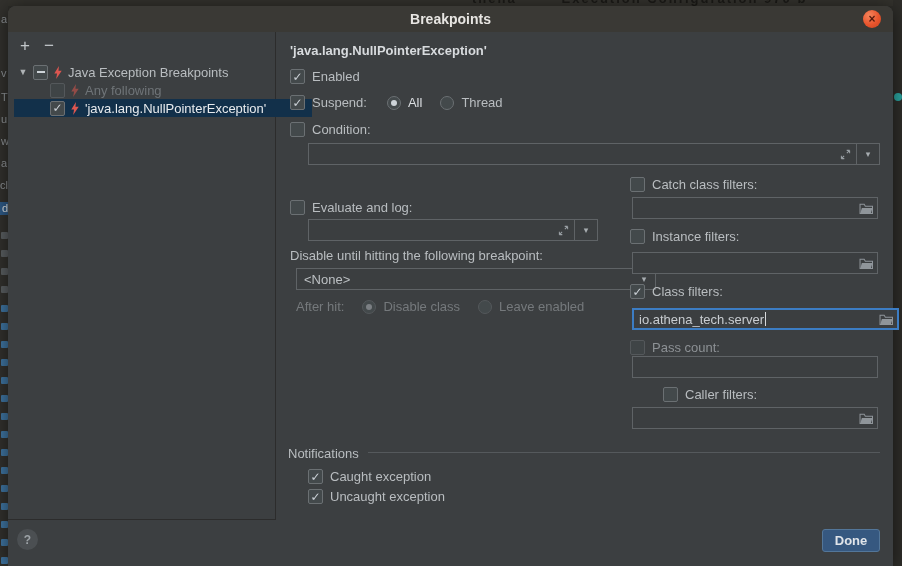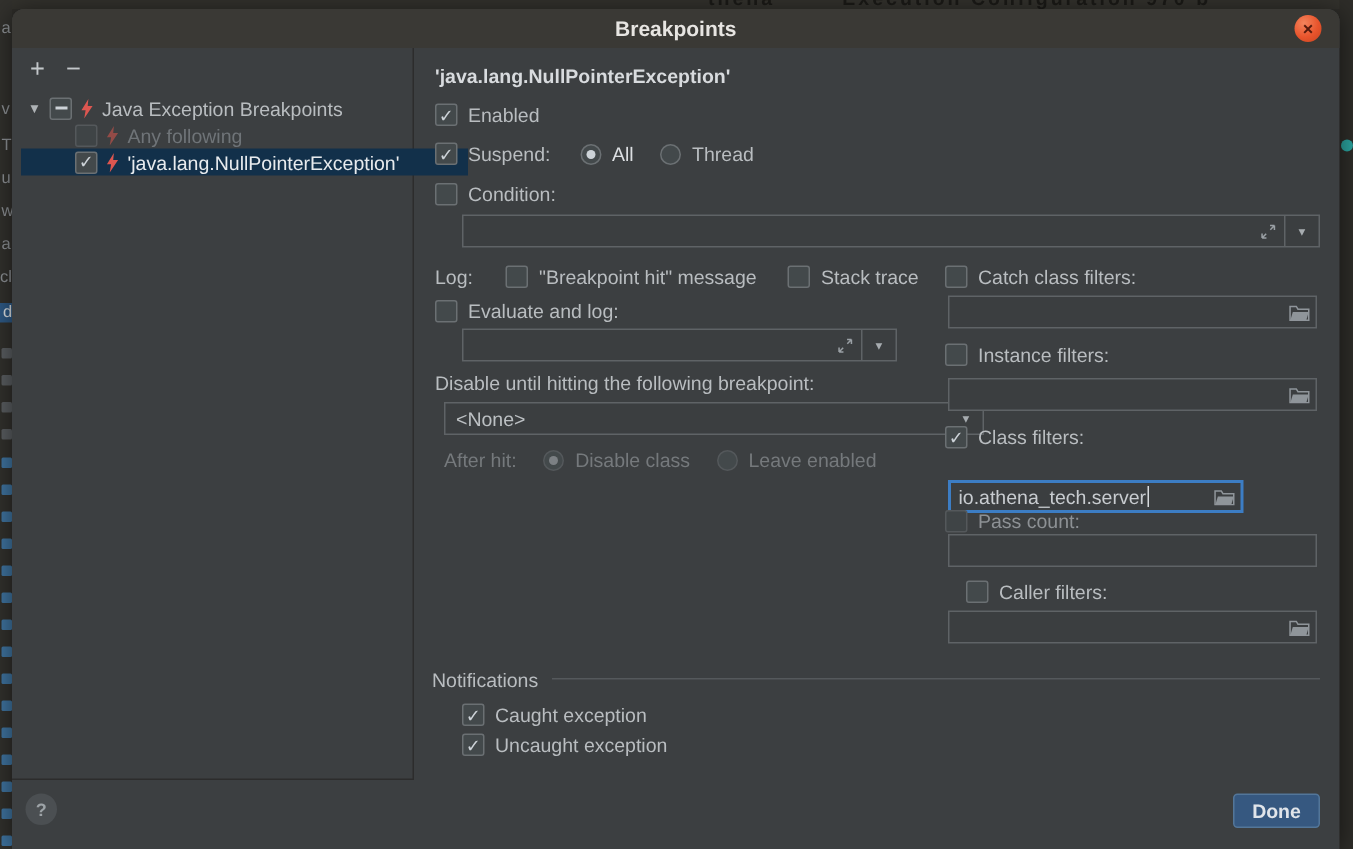--- a/index.html
+++ b/index.html
@@ -191,29 +191,20 @@
       <svg width="11" height="11" viewBox="0 0 12 12">
           <path d="M7.5 4.5 L10.5 1.5 M10.5 1.5 v3.2 M10.5 1.5 h-3.2 M4.5 7.5 L1.5 10.5 M1.5 10.5 v-3.2 M1.5 10.5 h3.2" stroke="#9aa0a5" stroke-width="1.1" fill="none"></path>
         </svg>
     </span>
     <span class="sep"></span>
     <span class="iconbtn">
         <span class="arrow">▾</span>
       </span>
   </div>
 
-  <div class="row" style="left:290px;top:177px;">
-    <span class="lbl">Log:</span>
-    <span style="width:8px;"></span>
-    <span class="cb"></span>
-    <span class="lbl">"Breakpoint hit" message</span>
-    <span style="width:7px;"></span>
-    <span class="cb"></span>
-    <span class="lbl">Stack trace</span>
-  </div>
 
   <div class="row" style="left:290px;top:200px;">
     <span class="cb"></span>
     <span class="lbl">Evaluate and log:</span>
   </div>
   <div class="field" style="left:308px;top:219px;width:290px;">
     <span class="grow"></span>
     <span class="iconbtn">
       <svg width="11" height="11" viewBox="0 0 12 12">
           <path d="M7.5 4.5 L10.5 1.5 M10.5 1.5 v3.2 M10.5 1.5 h-3.2 M4.5 7.5 L1.5 10.5 M1.5 10.5 v-3.2 M1.5 10.5 h3.2" stroke="#9aa0a5" stroke-width="1.1" fill="none"></path>
@@ -273,42 +264,42 @@
         </svg>
     </span>
   </div>
 
   <div class="row" style="left:630px;top:284px;">
     <span class="cb">
         <span class="mark">✓</span>
       </span>
     <span class="lbl">Class filters:</span>
   </div>
-  <div class="field focus" style="left:632px;top:320px;width:197px;">
+  <div class="field focus" style="left:632px;top:308px;width:267px;">
     <span class="grow">
         <span>io.athena_tech.server</span>
         <span class="caret"></span>
       </span>
     <span class="iconbtn">
       <svg width="15" height="12" viewBox="0 0 16 13">
           <path d="M1 2.5 h4.5 l1.2 2 H14.5 v8 H1 z" fill="none" stroke="#8f959a" stroke-width="1.1"></path>
           <path d="M3 6.5 h11.5 l-1.8 6 H1.2 z" fill="#8f959a"></path>
         </svg>
     </span>
   </div>
 
   <div class="row" style="left:630px;top:340px;color:#8d9195;">
     <span class="cb dim"></span>
     <span class="lbl">Pass count:</span>
   </div>
   <div class="field" style="left:632px;top:356px;width:246px;">
     <span class="grow"></span>
   </div>
 
-  <div class="row" style="left:611px;top:387px;padding-left:33px;">
+  <div class="row" style="left:630px;top:387px;padding-left:33px;">
     <span class="cb"></span>
     <span class="lbl">Caller filters:</span>
   </div>
   <div class="field" style="left:632px;top:407px;width:246px;">
     <span class="grow"></span>
     <span class="iconbtn">
       <svg width="15" height="12" viewBox="0 0 16 13">
           <path d="M1 2.5 h4.5 l1.2 2 H14.5 v8 H1 z" fill="none" stroke="#8f959a" stroke-width="1.1"></path>
           <path d="M3 6.5 h11.5 l-1.8 6 H1.2 z" fill="#8f959a"></path>
         </svg>

